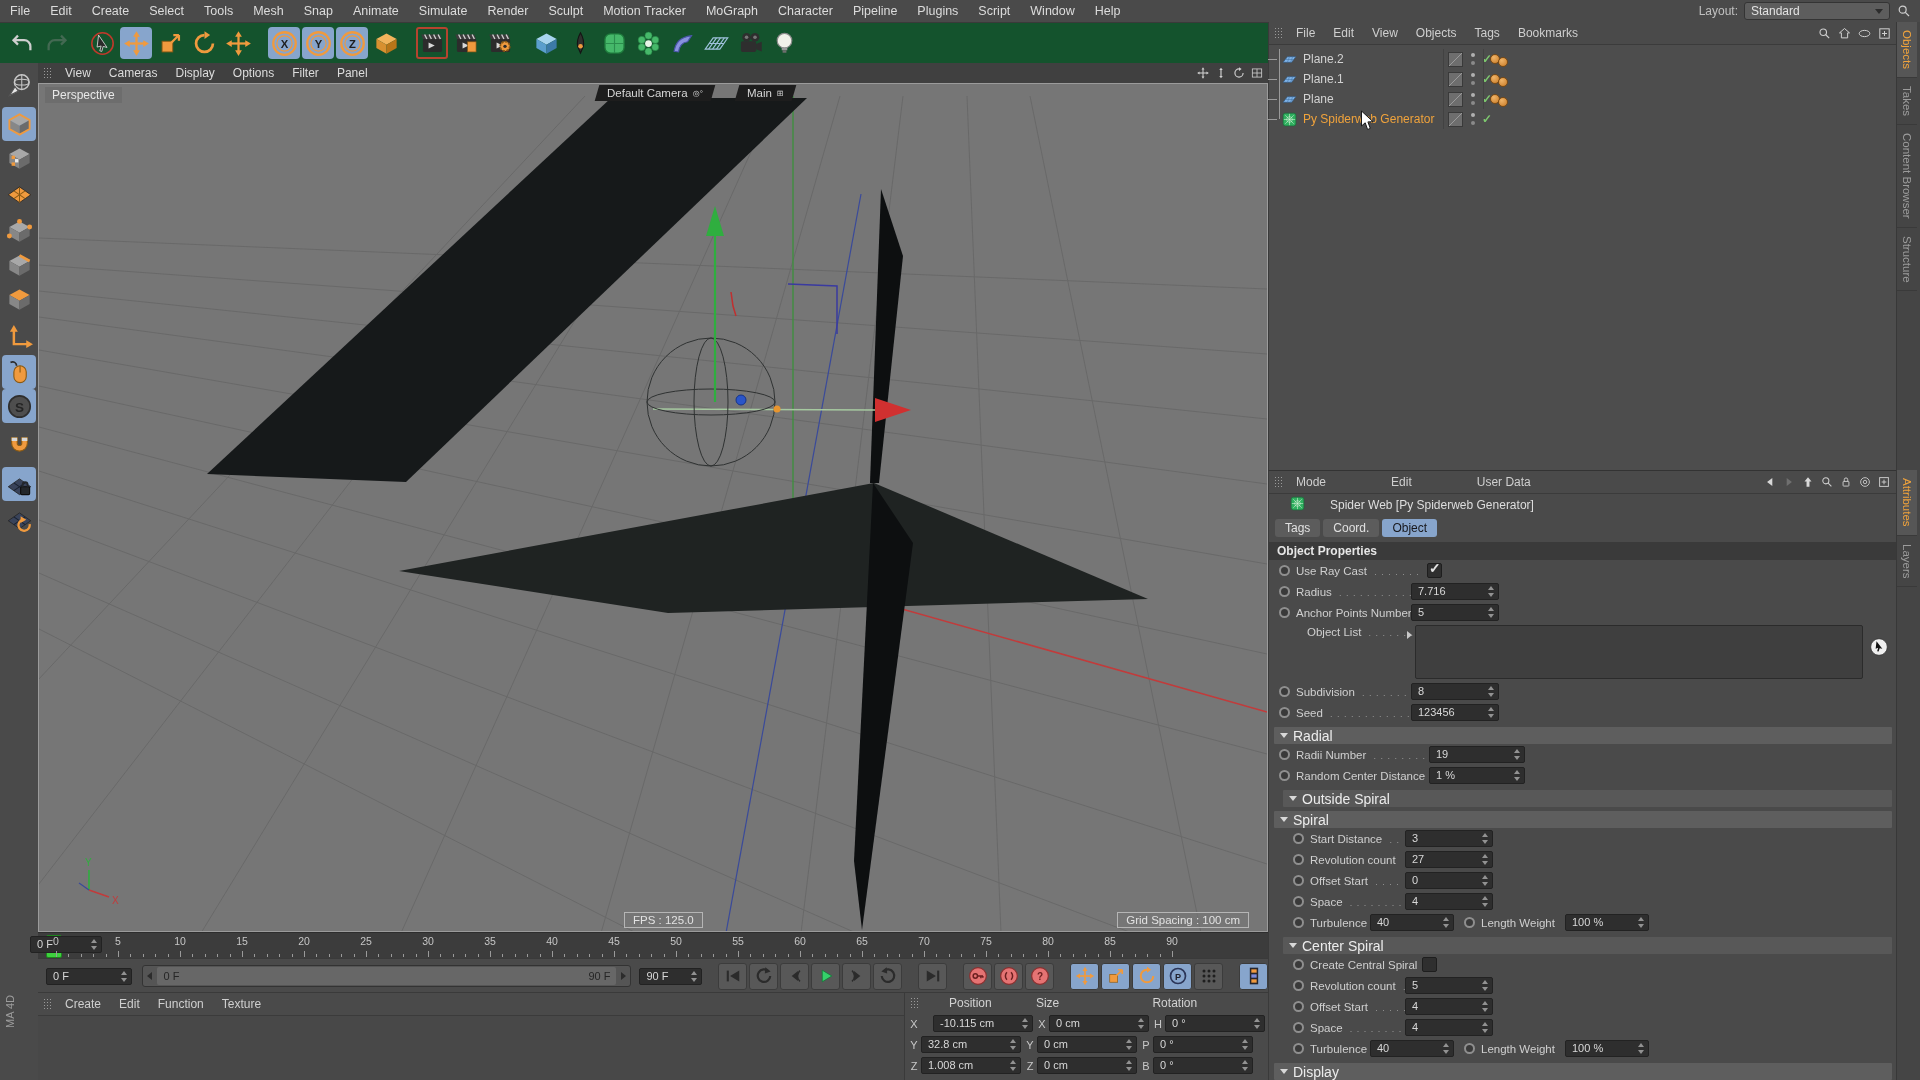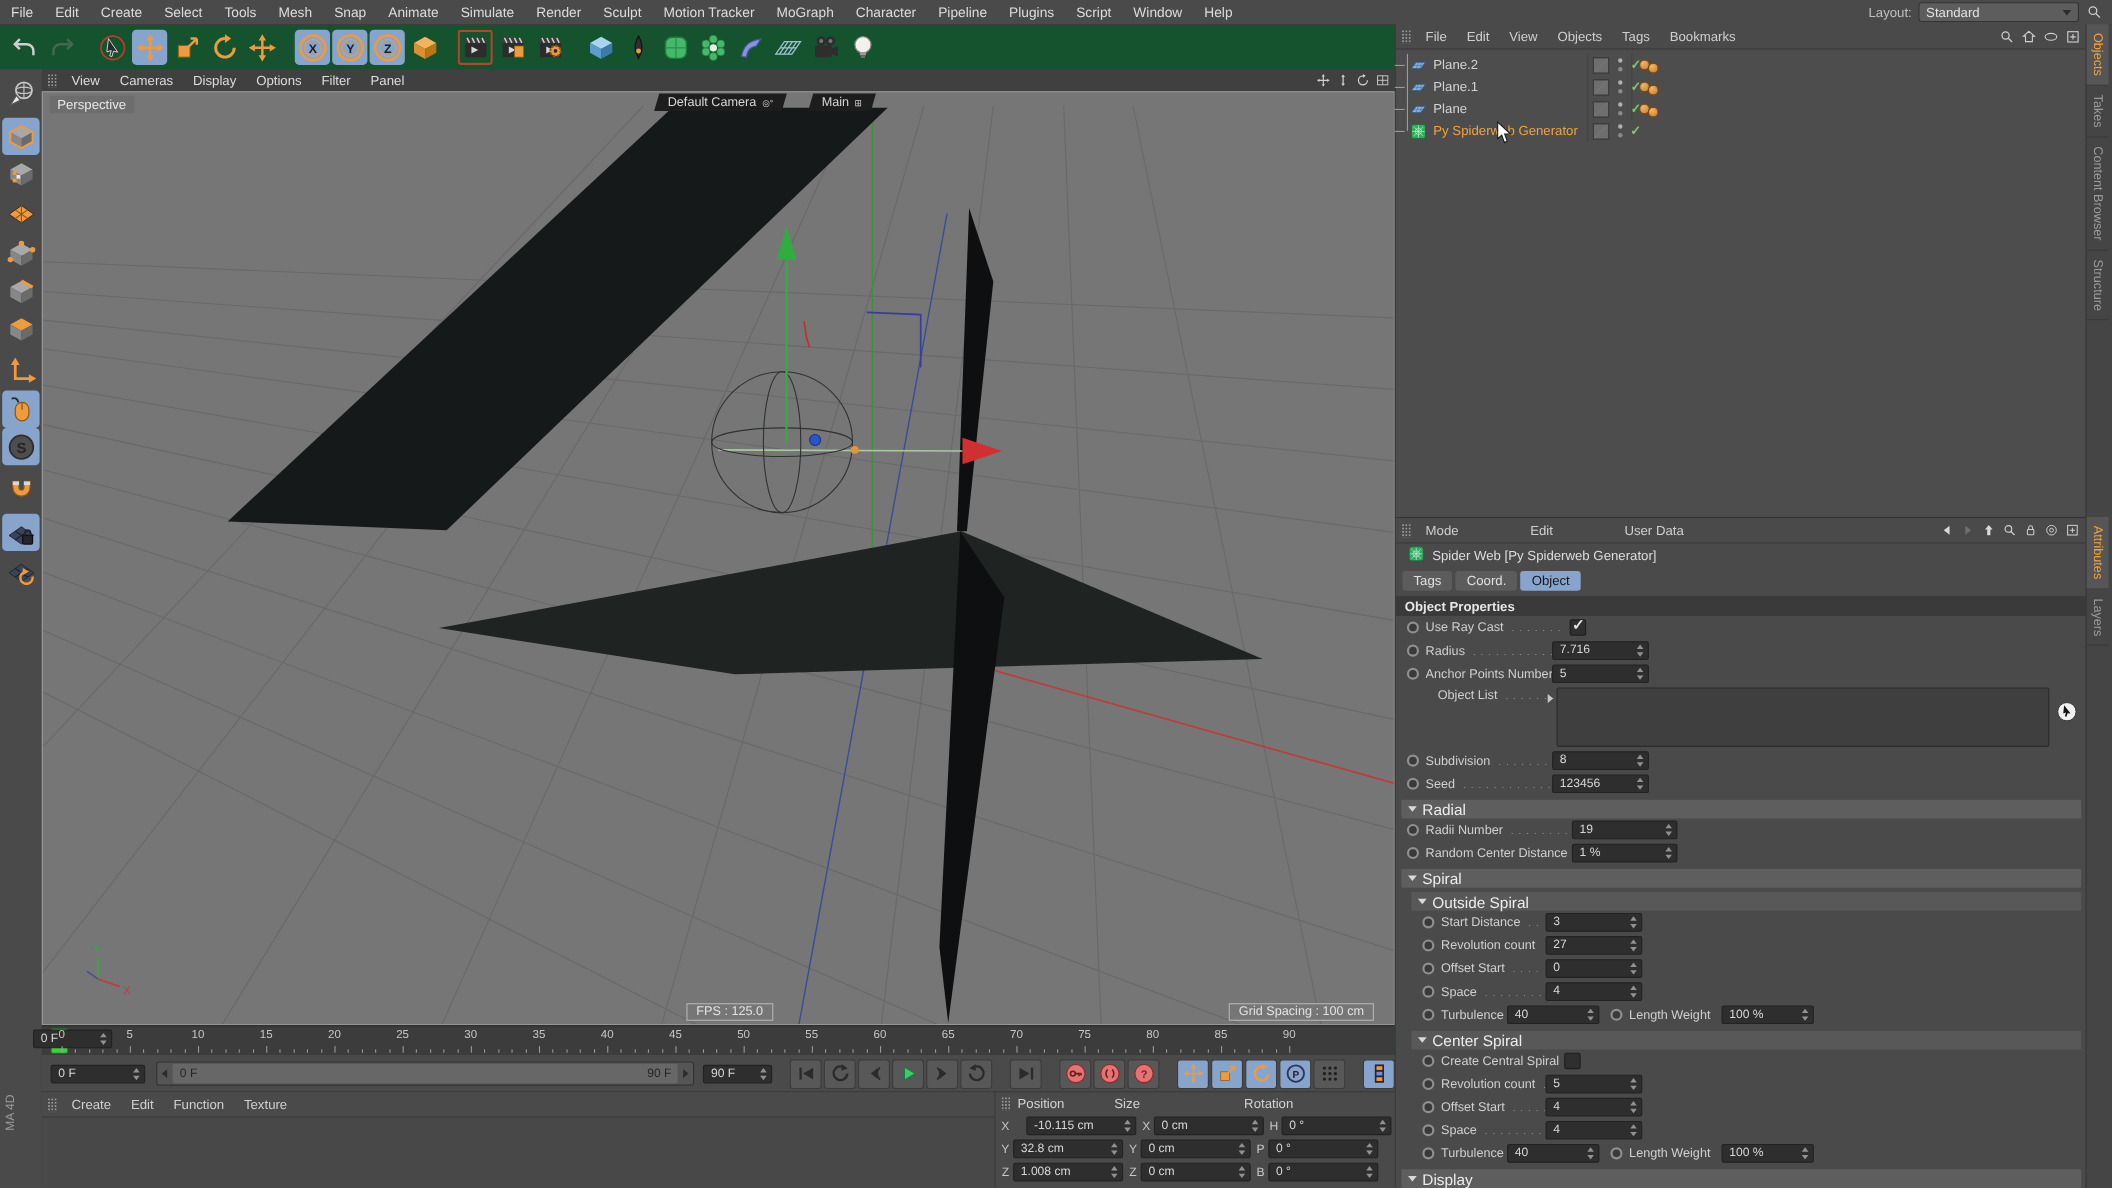--- a/index.html
+++ b/index.html
@@ -103,21 +103,21 @@
   .visdots s{width:4px;height:4px;border-radius:50%;background:#b0b0b0;display:block;}
   .visdots s.d2{background:#8a8a8a;}
   .ochk{color:#7ec96f;font-weight:bold;font-size:12px;margin-left:5px;}
   .otags{position:absolute;left:214px;top:0;height:20px;display:flex;align-items:center;border-left:1px solid #424242;padding-left:6px;}
   .tagdot{width:8px;height:8px;border-radius:50%;background:radial-gradient(circle at 35% 30%,#f0b468,#c87b28);border:1px solid #7a4a14;}
   .tagdot+.tagdot{margin-left:-2px;margin-top:6px;}
   
   .am{left:1268px;top:470px;width:628px;height:610px;background:#4a4a4a;border-left:1px solid #3a3a3a;border-top:1px solid #333;}
   .amicons{margin-left:auto;display:flex;gap:5px;margin-right:6px;}
   .amicons svg{width:14px;height:14px;}
-  .amtitle{height:22px;display:flex;align-items:center;gap:6px;padding-left:10px;color:#dedede;font-size:12px;}
+  .amtitle{height:22px;display:flex;align-items:center;gap:24px;padding-left:20px;color:#dedede;font-size:12px;}
   .amtitle svg{width:17px;height:17px;}
   .amtabs{height:24px;display:flex;align-items:center;gap:3px;padding-left:6px;}
   .atab{background:#5c5c5c;color:#e0e0e0;border-radius:3px;padding:2px 10px;font-size:12px;}
   .atab.act{background:#87a5cc;color:#18181c;}
   .h1{height:18px;background:#3a3a3a;color:#e6e6e6;font-weight:bold;font-size:12px;display:flex;align-items:center;padding-left:8px;margin-top:2px;}
   .h2{height:17px;background:#5e5e5e;color:#ececec;font-size:14px;display:flex;align-items:center;gap:5px;padding-left:6px;margin:4px 5px 0 5px;border-radius:1px;}
   .h2.sub{margin-left:14px;background:#585858;}
   .h2 .tri{width:0;height:0;border-left:4px solid transparent;border-right:4px solid transparent;border-top:5px solid #d8d8d8;}
   .prow{height:21px;display:flex;align-items:center;padding-left:10px;}
   .prow.ind{padding-left:24px;}
@@ -960,21 +960,21 @@
           <span class="mi">Edit</span>
           <span class="mi">Function</span>
           <span class="mi">Texture</span>
         </div>
     </div>
   </div>
 
   <div class="abs coordpanel" id="coords">
     <div class="cohead">
       <span class="grip"></span>
-    <span style="width: 88px; margin-left: 2px;">Position</span>
+    <span style="width: 88px; margin-left: 26px;">Position</span>
         <span style="width: 118px; margin-left: 0px;">Size</span>
         <span style="width: 118px; margin-left: 0px;">Rotation</span>
       </div>
   <div class="corow">
         <span class="axl">X</span>
         <div class="fieldbox" style="width: 100px; margin-left: 14px;"><span>-10.115 cm</span><span class="spin">
             <b class="up"></b>
             <b class="dn"></b>
           </span></div>
         <span class="axl">X</span>
@@ -1280,27 +1280,27 @@
             </span></div>
         </div>
         <div class="prow">
           <span class="radio"></span>
           <span class="plabel" style="width: 133px;">Random Center Distance</span>
           <div class="fieldbox" style="width: 96px;"><span>1 %</span><span class="spin">
               <b class="up"></b>
               <b class="dn"></b>
             </span></div>
         </div>
+        <div class="h2 sub">
+          <span class="tri"></span>
+          <span>Outside Spiral</span>
+        </div>
         <div class="h2">
           <span class="tri"></span>
           <span>Spiral</span>
-        </div>
-        <div class="h2 sub">
-          <span class="tri"></span>
-          <span>Outside Spiral</span>
         </div>
         <div class="prow ind">
           <span class="radio"></span>
           <span class="plabel" style="width: 95px;">Start Distance <span class="pdots">. .</span></span>
           <div class="fieldbox" style="width: 88px;"><span>3</span><span class="spin">
               <b class="up"></b>
               <b class="dn"></b>
             </span></div>
         </div>
         <div class="prow ind">

